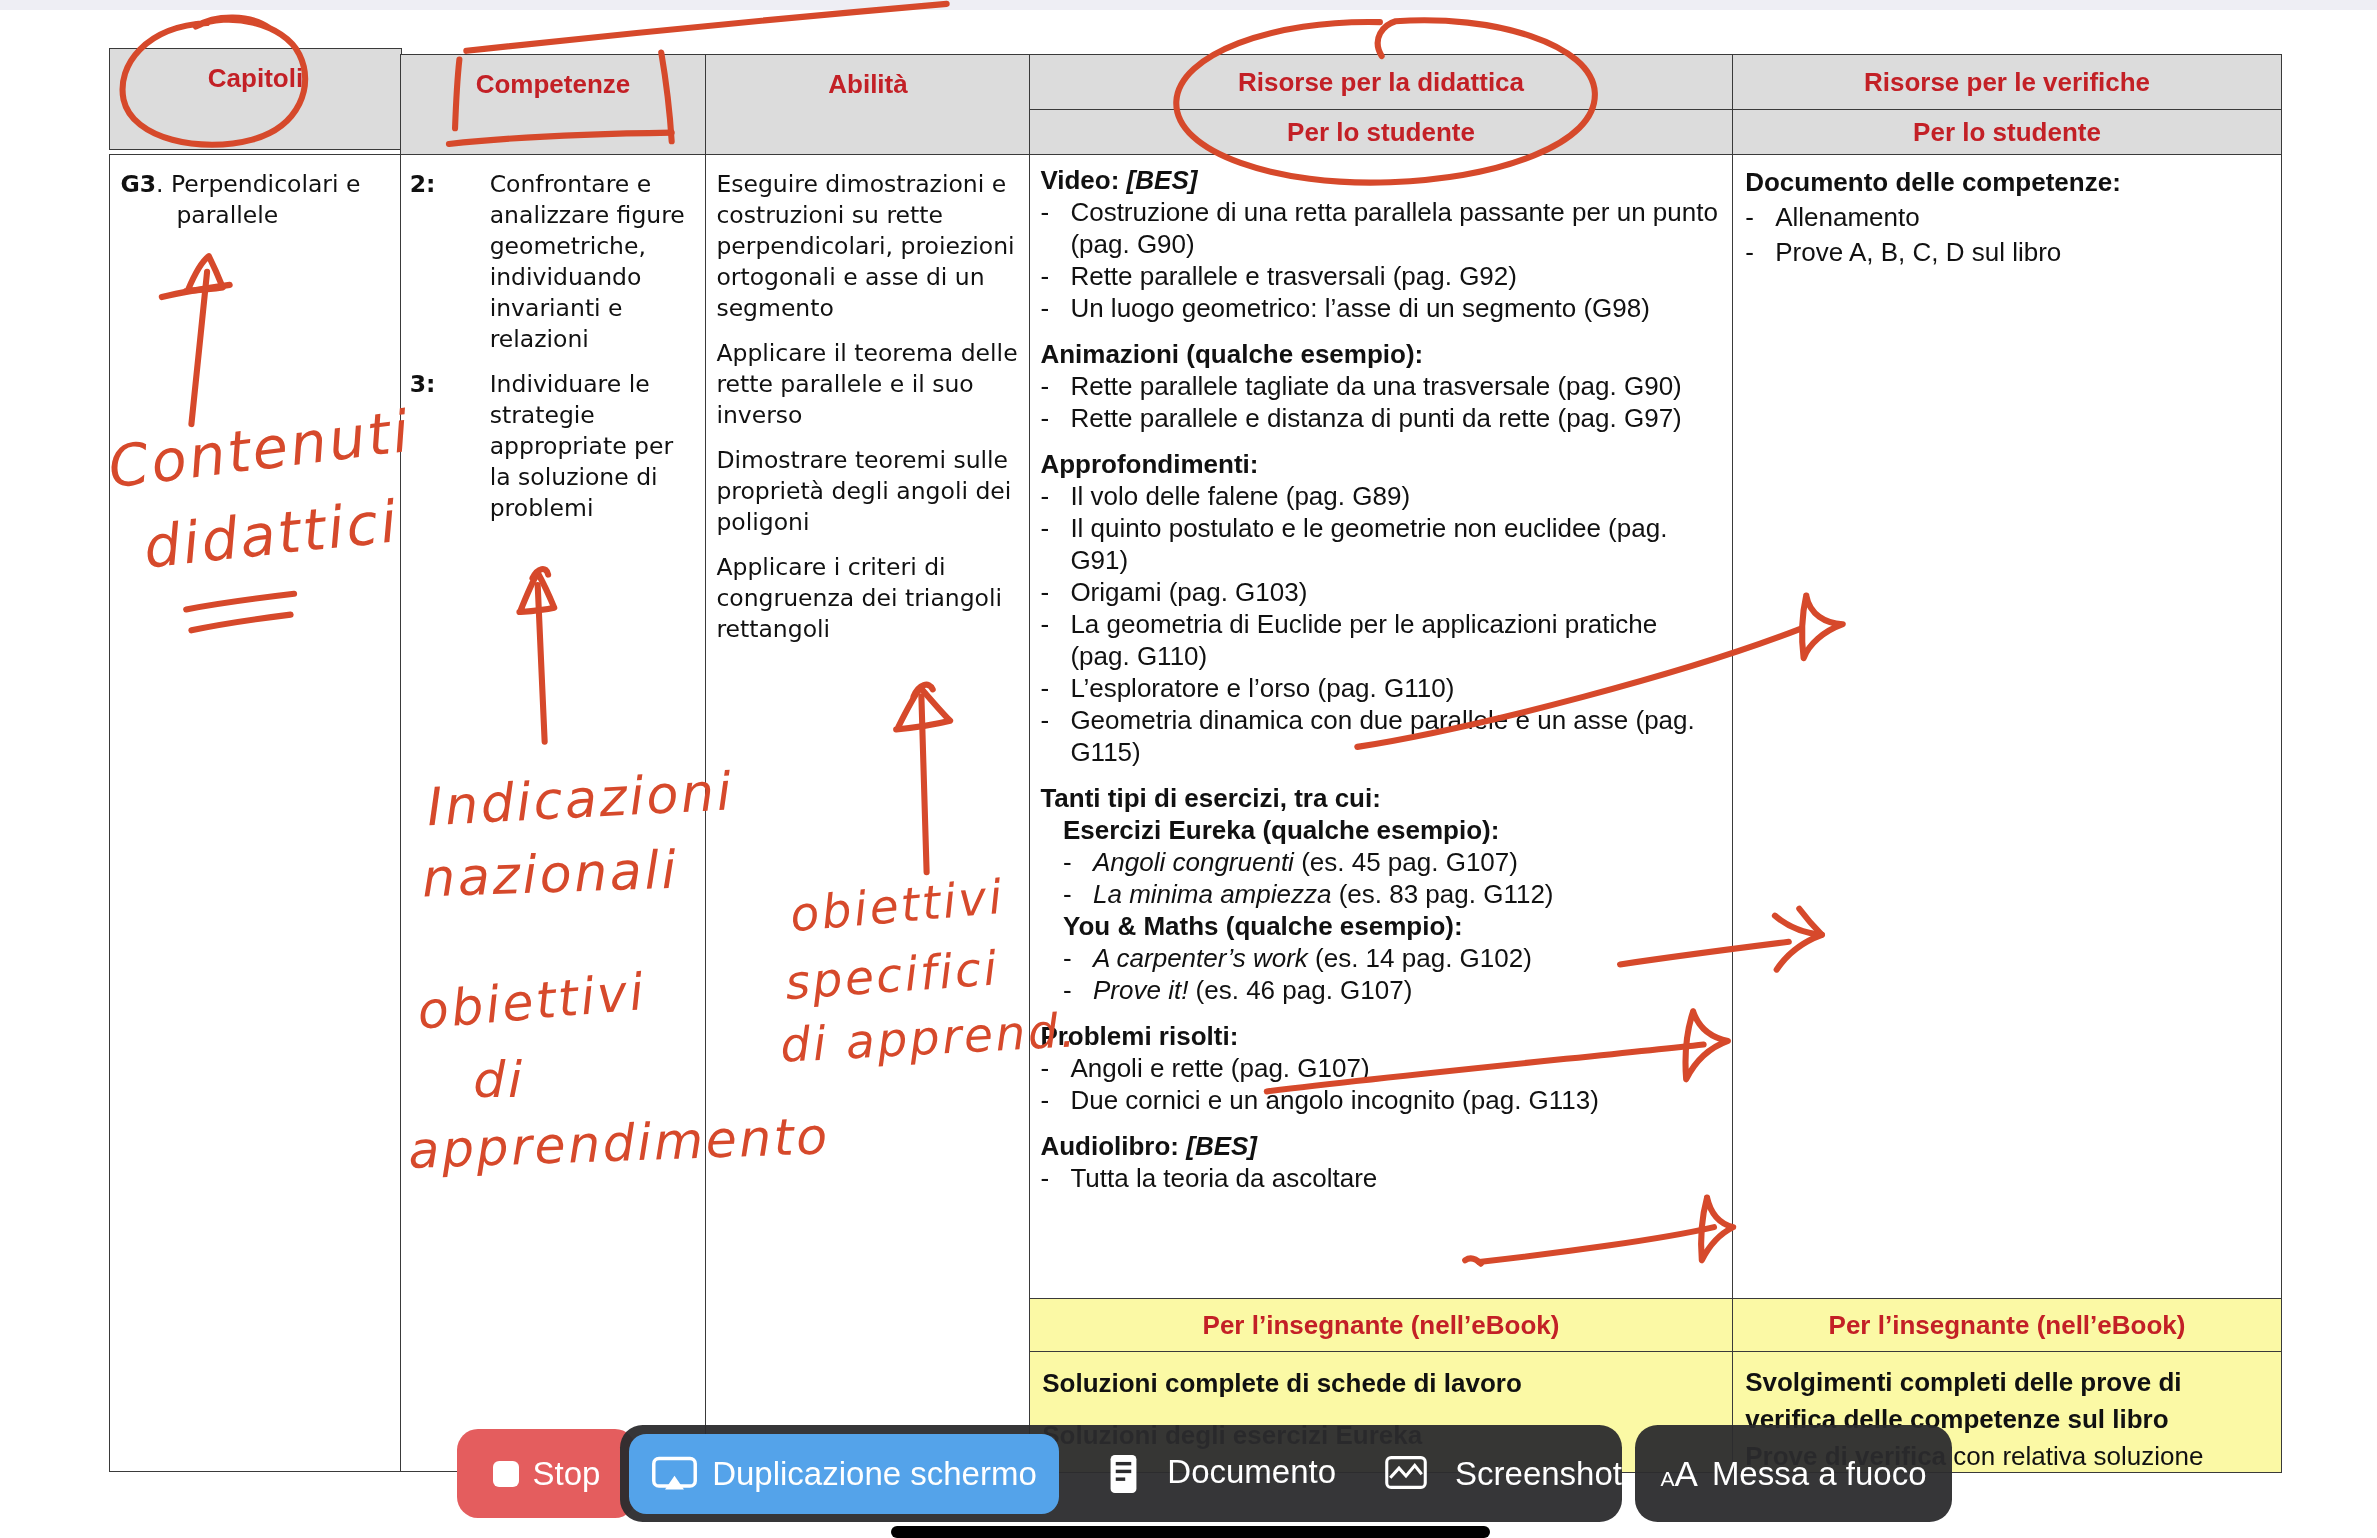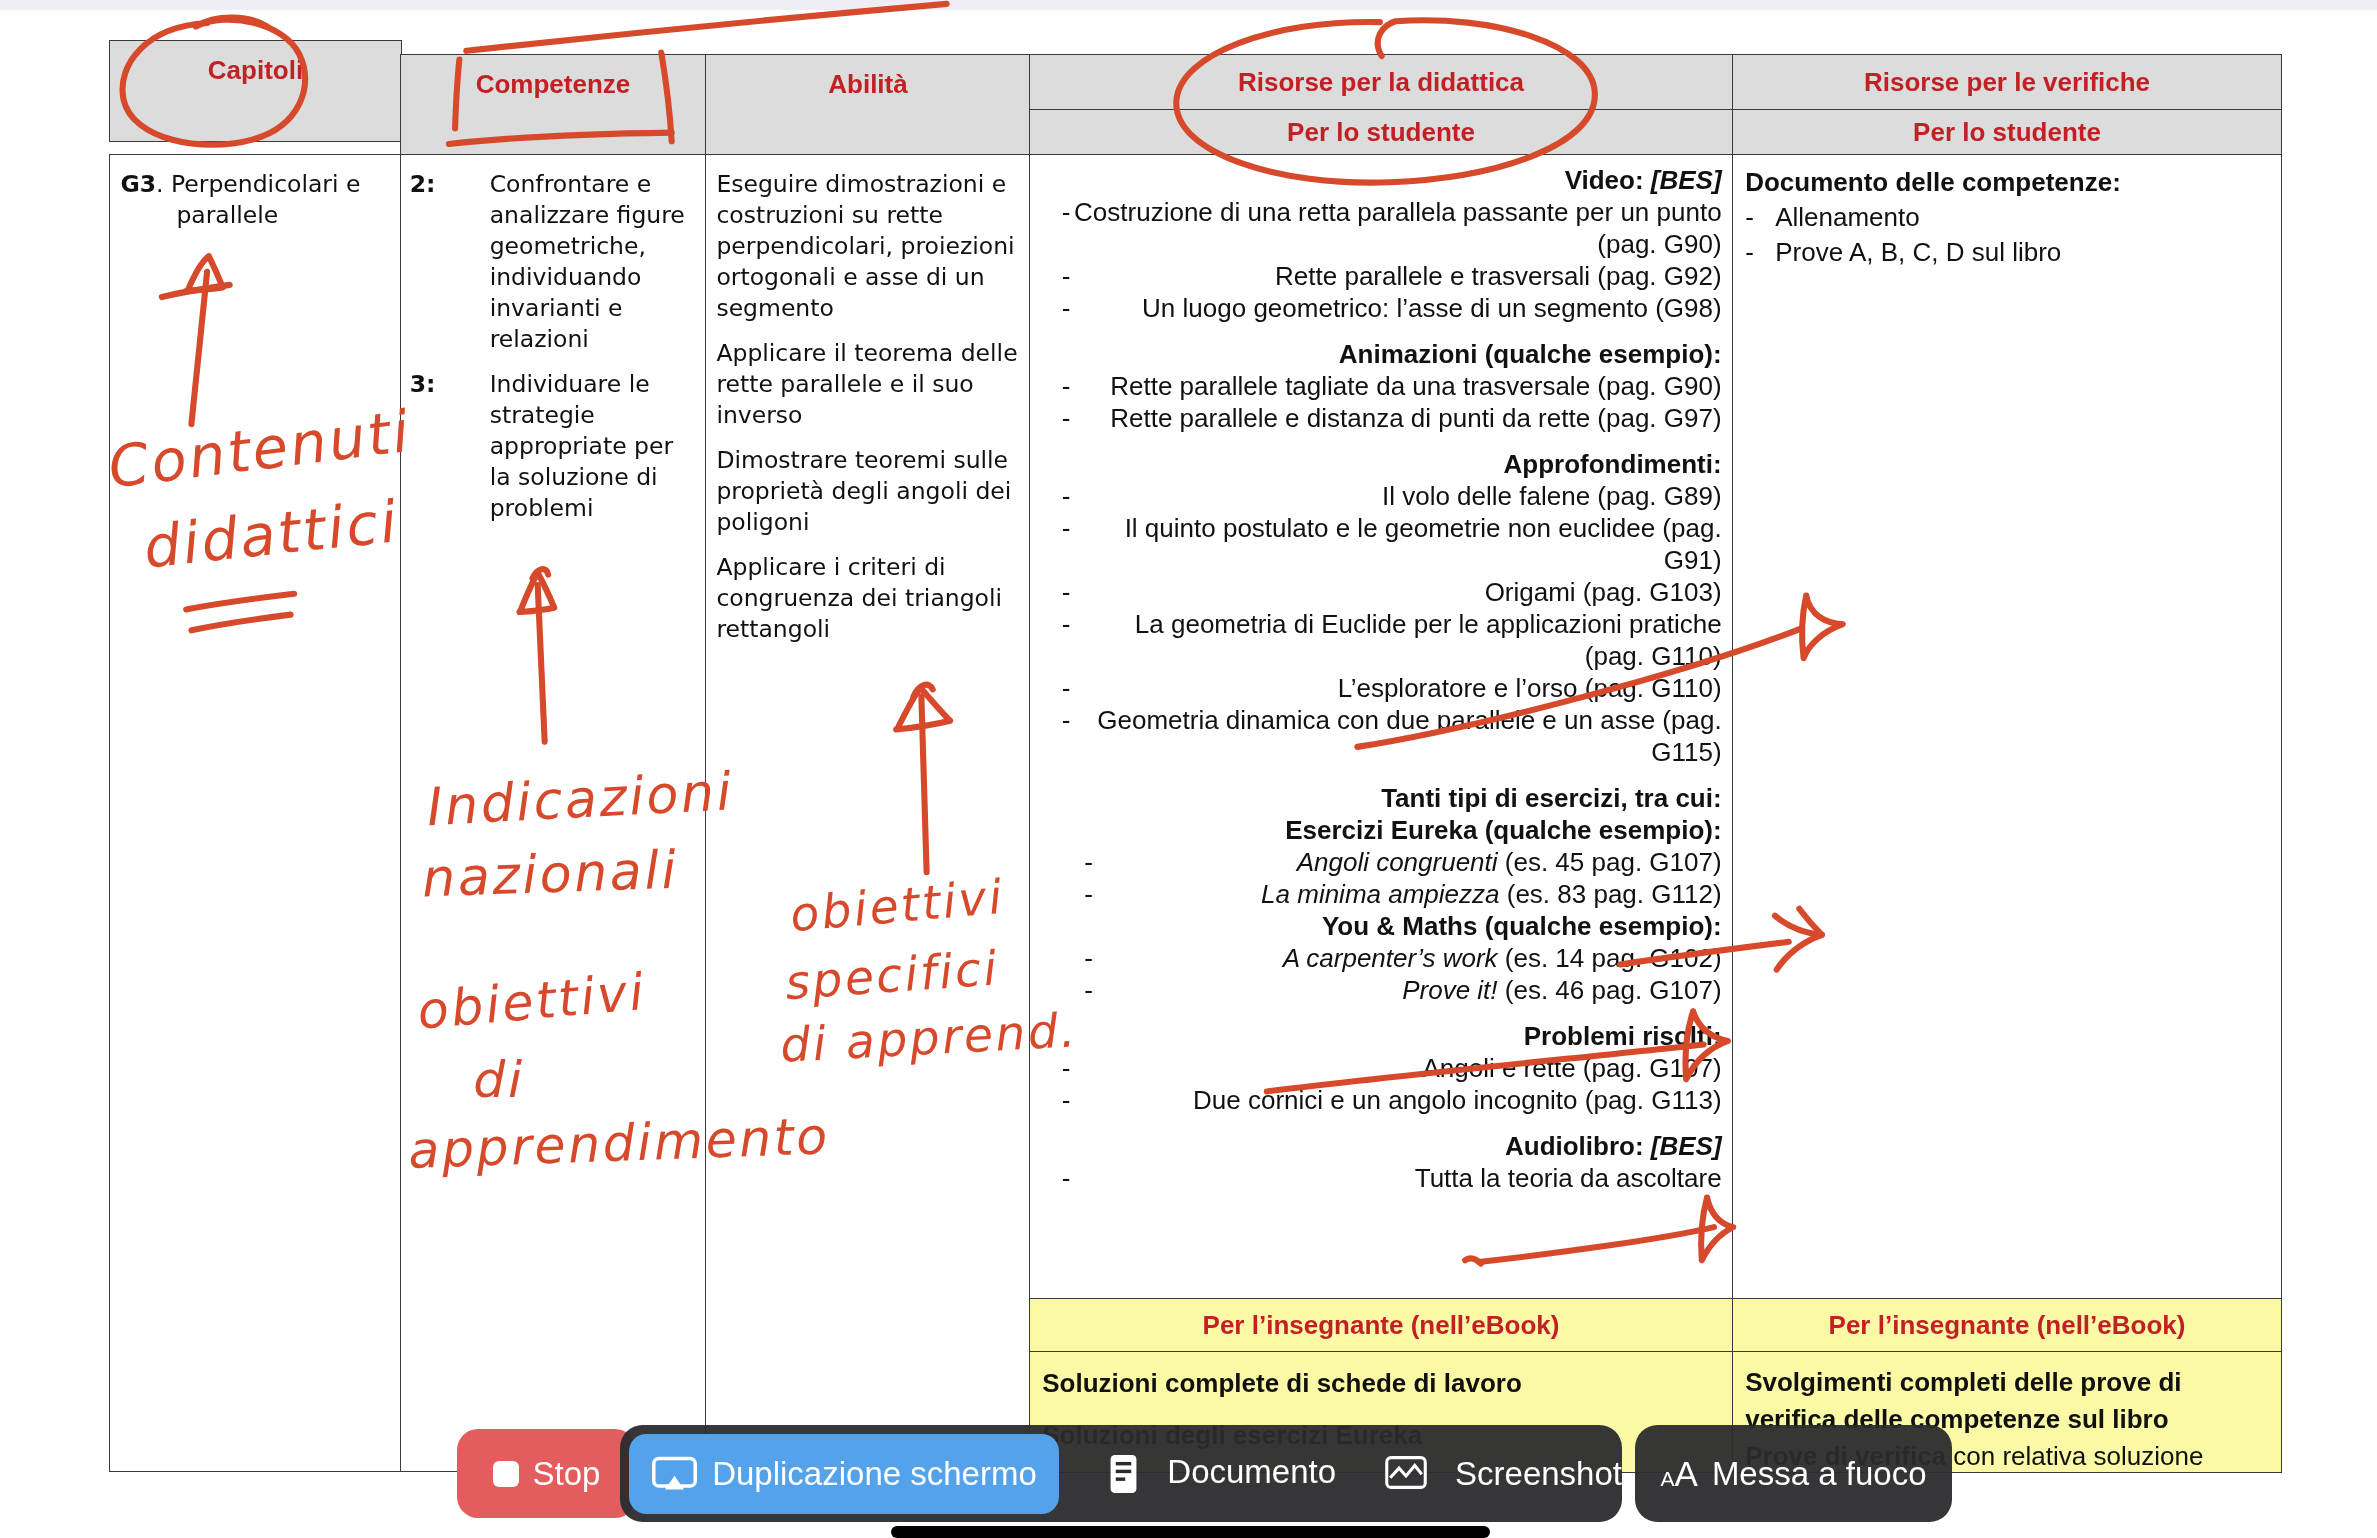--- a/index.html
+++ b/index.html
@@ -19,21 +19,21 @@
   .ybody{background:var(--yellow);color:#111;font-weight:bold;font-size:26px;padding:12.2px 12.2px;line-height:38px;}
   .serifbody{font-family:"DejaVu Sans",sans-serif;font-size:23.5px;line-height:31px;color:#111;}
   .cap-cell{padding:14px 10.4px;}
   .cap-text{padding-left:56px;text-indent:-56px;}
   .comp-cell{padding:14px 8.7px;}
   .comp-row{display:flex;margin-bottom:14px;}
   .comp-num{width:40px;font-weight:bold;flex:none;}
   .comp-text{flex:1;margin-left:40px;}
   .abil-cell{padding:14px 10.4px;}
   .abil-p{margin-bottom:14px;}
-  .did-cell{padding:8.7px 10.4px;font-size:26px;line-height:32px;color:#111;text-align:right;}
+  .did-cell{padding:8.7px 10.4px;font-size:26px;line-height:32px;color:#111;}
   .sec + .sec{margin-top:14px;}
   .sec-head{font-weight:bold;}
   .sec-tag{font-weight:bold;font-style:italic;}
   .li{display:flex;}
   .li .dash{width:30px;flex:none;}
   .li .txt{flex:1;}
   .subsec{margin-left:22.6px;}
   .sub-head{font-weight:bold;}
   .ver-cell{padding:10.4px 12.2px;font-size:26px;line-height:35px;color:#111;}
   .ver-title{font-weight:bold;}
@@ -59,21 +59,21 @@
   .aa-small{font-size:21px;}.aa-big{font-size:35px;}
   .home-indicator{position:absolute;left:891px;top:1526px;width:599px;height:12.2px;border-radius:6.1px;
                   background:#000;z-index:110;}
 </style>
 </head>
 <body>
 
 <div id="screen">
   <div class="top-strip"></div>
 
-  <div class="cell hdr hdr-merged" style="left:109px;top:40px;width:293px;height:102px;">Capitoli</div>
+  <div class="cell hdr hdr-merged" style="left:109px;top:48px;width:293px;height:102px;">Capitoli</div>
   <div class="cell hdr hdr-merged" style="left:400px;top:54px;width:306px;height:102px;">Competenze</div>
   <div class="cell hdr hdr-merged" style="left:705px;top:54px;width:326px;height:102px;">Abilità</div>
   <div class="cell hdr hdr-row" style="left:1029px;top:54px;width:704px;height:57px;">Risorse per la didattica</div>
   <div class="cell hdr hdr-row" style="left:1029px;top:109px;width:704px;height:47px;">Per lo studente</div>
   <div class="cell hdr hdr-row" style="left:1732px;top:54px;width:550px;height:57px;">Risorse per le verifiche</div>
   <div class="cell hdr hdr-row" style="left:1732px;top:109px;width:550px;height:47px;">Per lo studente</div>
 
   <div class="cell serifbody cap-cell" style="left:109px;top:154px;width:293px;height:1318px;">
     <div class="cap-text"><b>G3</b><span>. Perpendicolari e parallele</span></div>
   </div>

